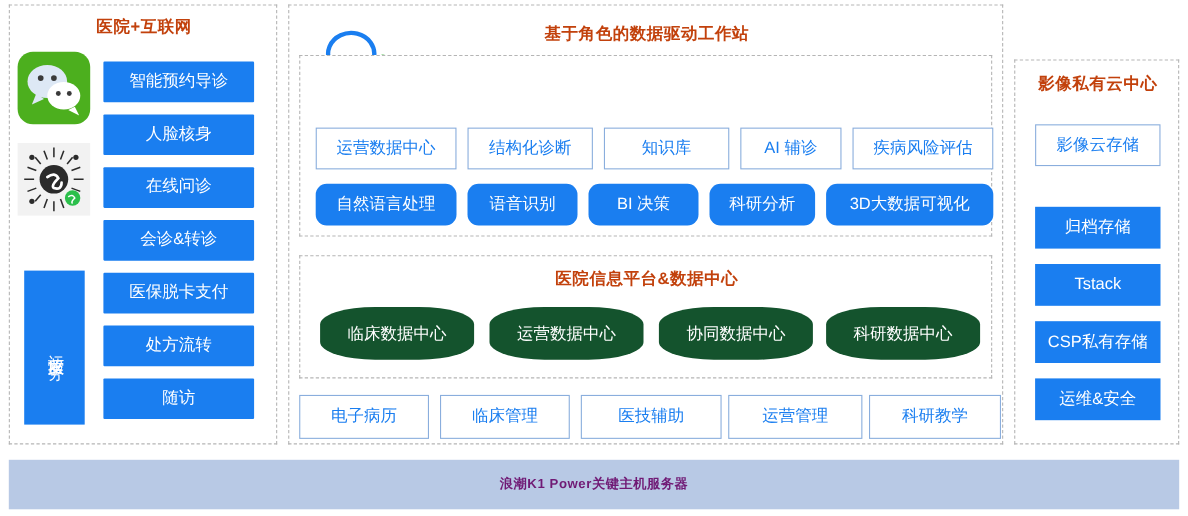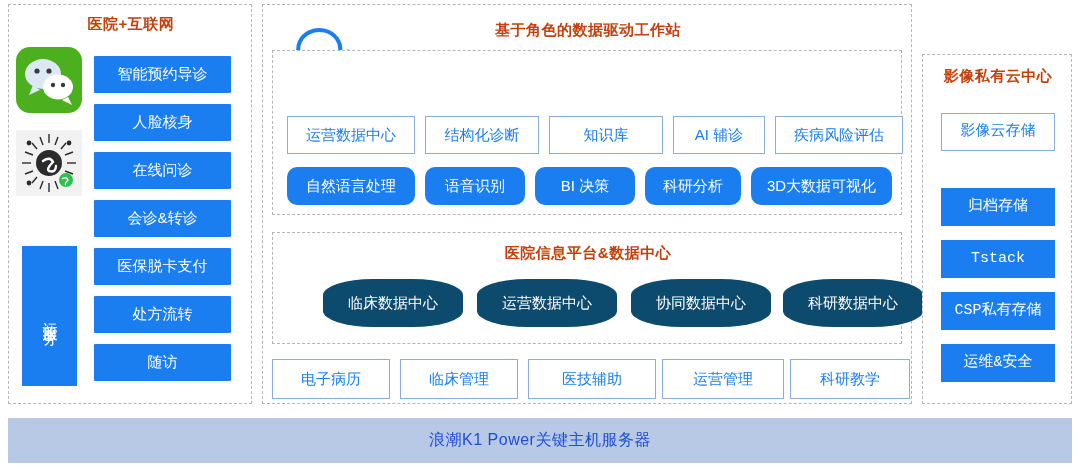--- a/index.html
+++ b/index.html
@@ -105,63 +105,61 @@
   .ai-row1 { position: absolute; top: 65px; height: 38px; }
   .ai-row2 { position: absolute; top: 116px; height: 38px; border-radius: 10px; }
 
   #hip-panel { left: 272px; top: 232px; width: 630px; height: 112px; }
   #hip-title { position: absolute; left: 0; top: 11px; width: 630px; }
 
   .cylinder {
     position: absolute;
     top: 46px;
     height: 48px;
-    background: #0c4a6e;
+    background: #14532d;
     color: #ffffff;
     font-size: 15px;
     display: flex;
     align-items: center;
     justify-content: center;
     border-radius: 50px / 16px;
     white-space: nowrap;
-    margin-left: 32px;
   }
 
   .sys-box {
     position: absolute;
     top: 359px;
     height: 40px;
   }
 
   
   #right-panel { left: 922px; top: 54px; width: 150px; height: 350px; }
   #right-title { position: absolute; left: 0; top: 12px; width: 150px; }
 
   .right-chip {
     position: absolute;
     left: 18px;
     width: 114px;
     height: 38px;
-    font-family: Liberation Mono, monospace;
   }
 
   
   #server-bar {
     position: absolute;
     left: 8px; top: 418px;
     width: 1064px; height: 45px;
     background: #b8c9e5;
     display: flex;
     align-items: center;
     justify-content: center;
   }
   #server-label {
-    color: #1d4ed8;
-    font-weight: normal;
-    font-size: 16px;
+    color: #701a75;
+    font-weight: bold;
+    font-size: 12px;
     letter-spacing: .5px;
   }
 
   .ico { display: block; }
 </style>
 </head>
 <body>
 
 <div class="page">
 
@@ -247,21 +245,21 @@
     <div class="chip-outline ai-row1" style="left:14px;  width:128px">运营数据中心</div>
     <div class="chip-outline ai-row1" style="left:276px; width:114px">知识库</div>
     <div class="chip-outline ai-row1" style="left:152px; width:114px">结构化诊断</div>
     <div class="chip-outline ai-row1" style="left:400px; width:92px">AI 辅诊</div>
     <div class="chip-outline ai-row1" style="left:502px; width:128px">疾病风险评估</div>
 
     <div class="chip-blue ai-row2" style="left:14px;  width:128px">自然语言处理</div>
     <div class="chip-blue ai-row2" style="left:152px; width:100px">语音识别</div>
     <div class="chip-blue ai-row2" style="left:262px; width:100px">BI 决策</div>
     <div class="chip-blue ai-row2" style="left:372px; width:96px">科研分析</div>
-    <div class="chip-blue ai-row2" style="left:478px; width:141px">3D大数据可视化</div>
+    <div class="chip-blue ai-row2" style="left:478px; width:152px">3D大数据可视化</div>
   </div>
 
   <div class="panel" id="hip-panel">
     <div class="panel-title" id="hip-title">医院信息平台&amp;数据中心</div>
 
     <div class="cylinder" style="left:18px;  width:140px">临床数据中心</div>
     <div class="cylinder" style="left:172px; width:140px">运营数据中心</div>
     <div class="cylinder" style="left:326px; width:140px">协同数据中心</div>
     <div class="cylinder" style="left:478px; width:140px">科研数据中心</div>
   </div>

